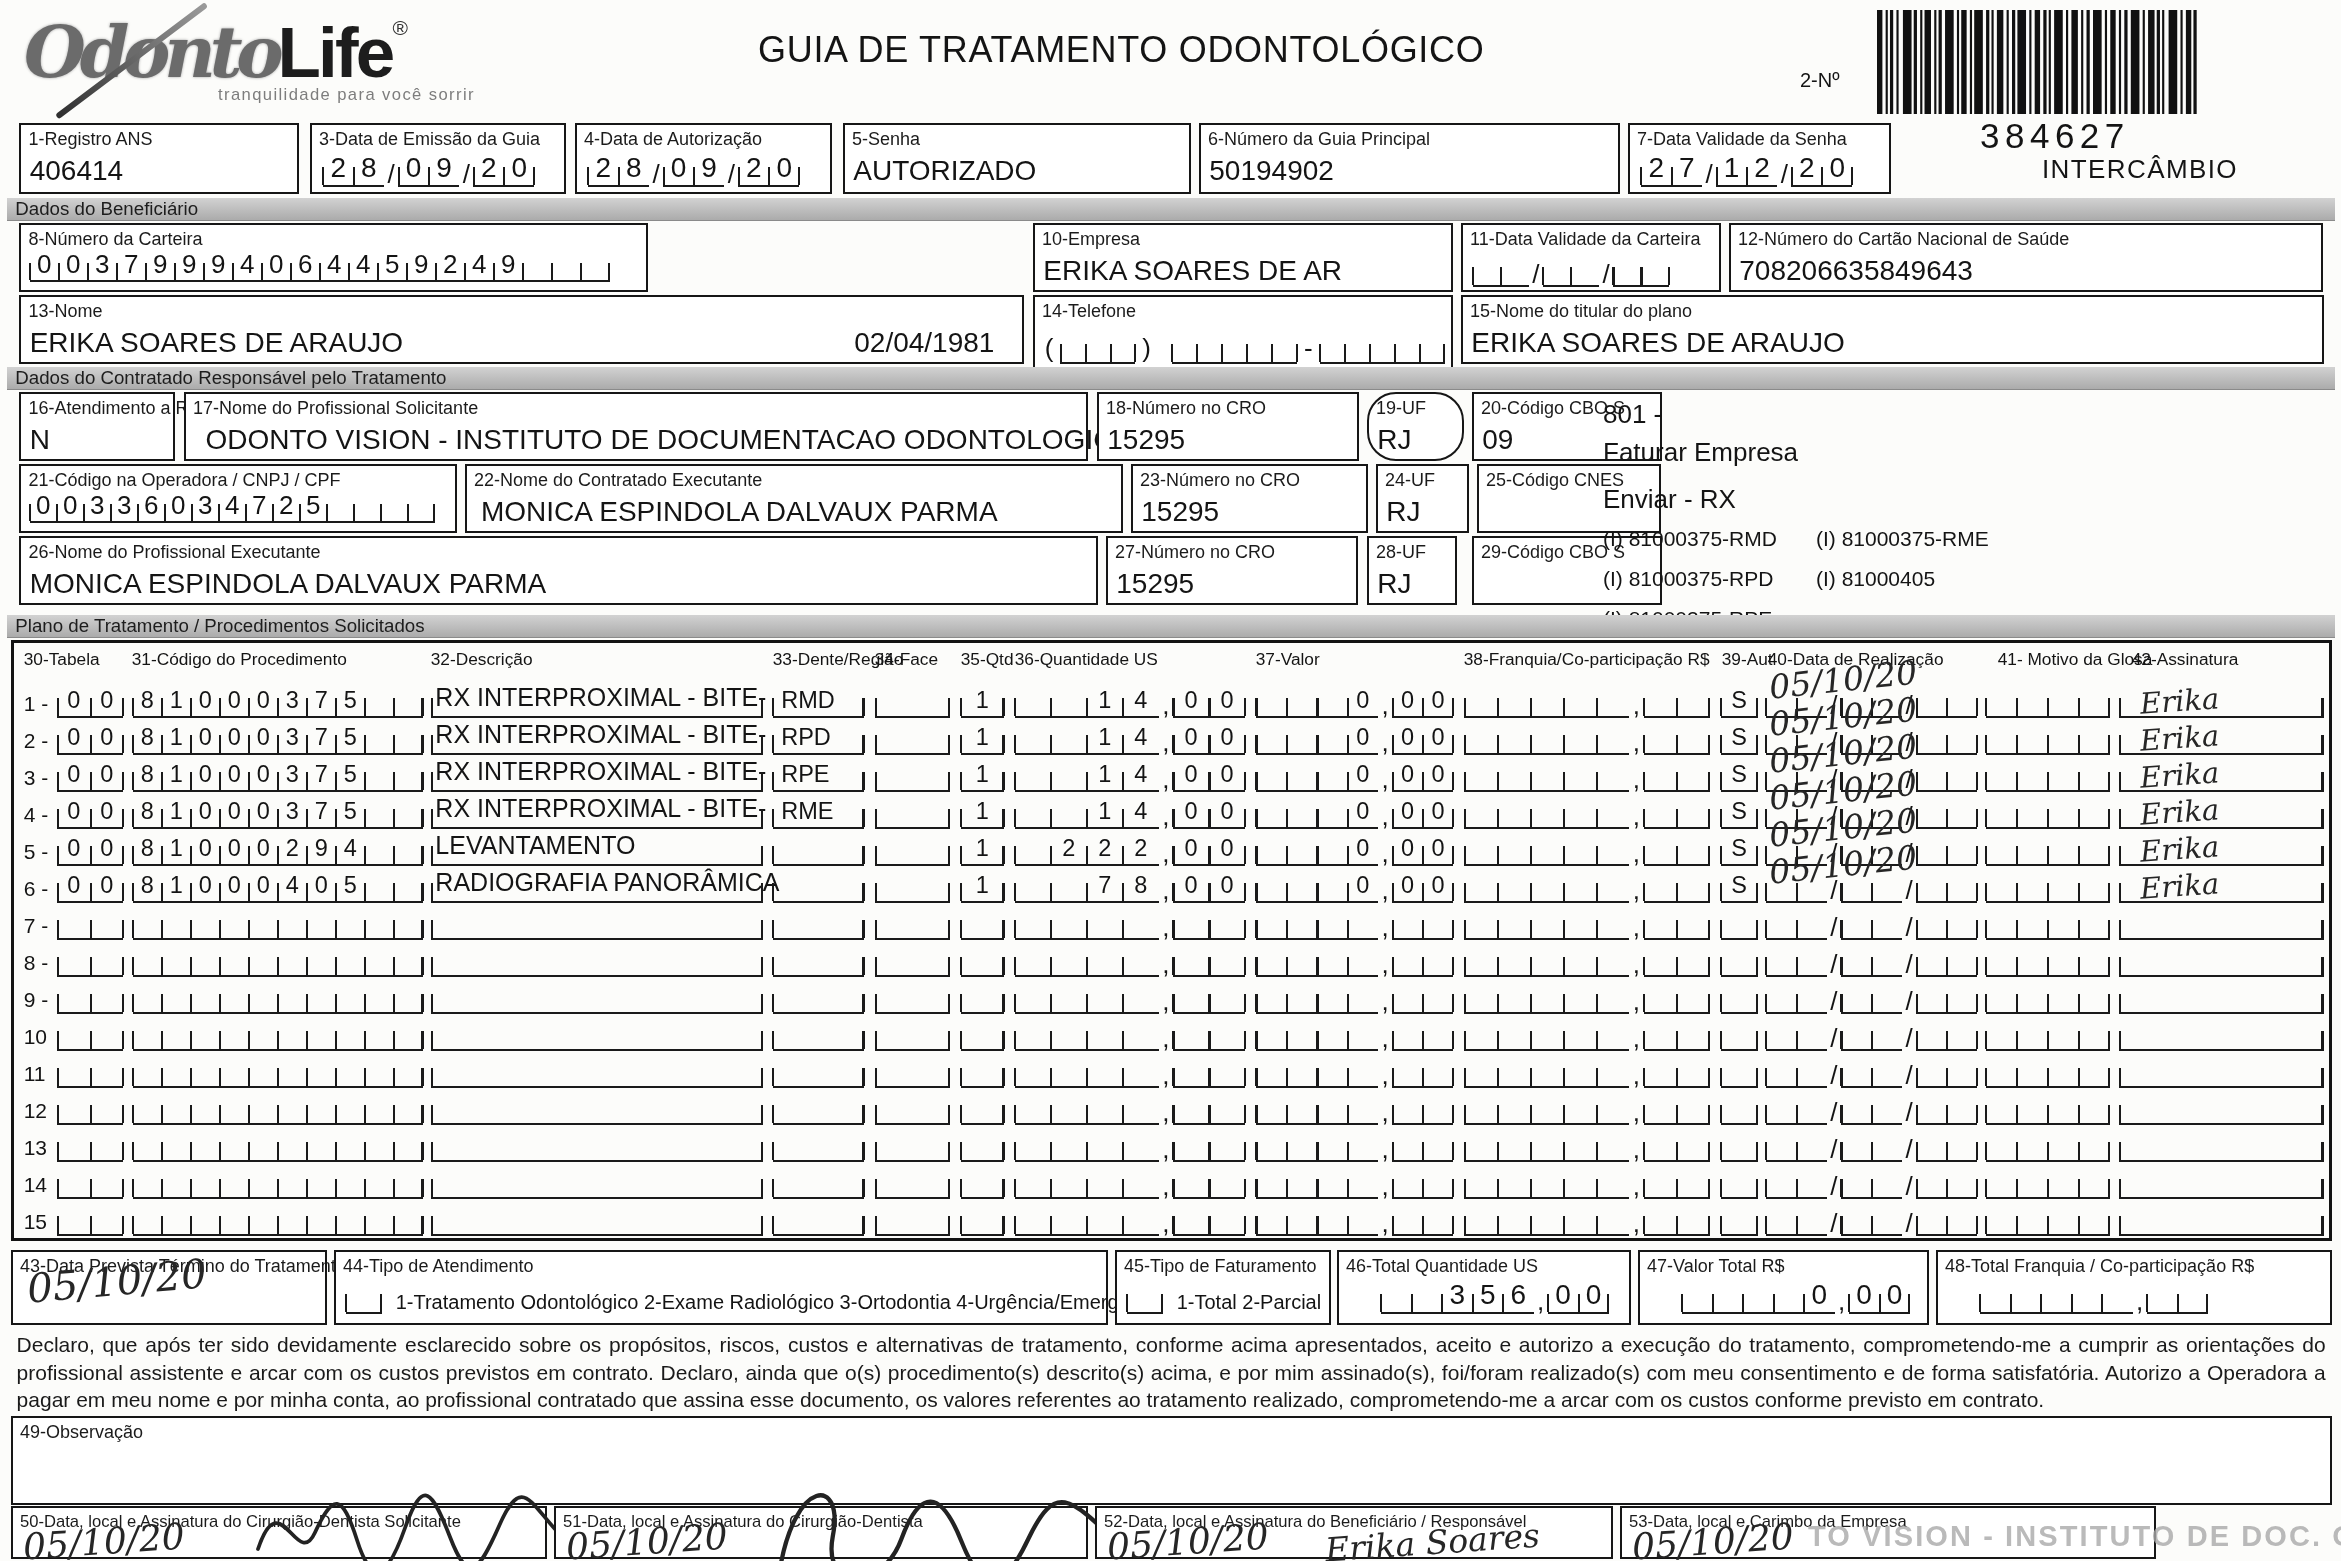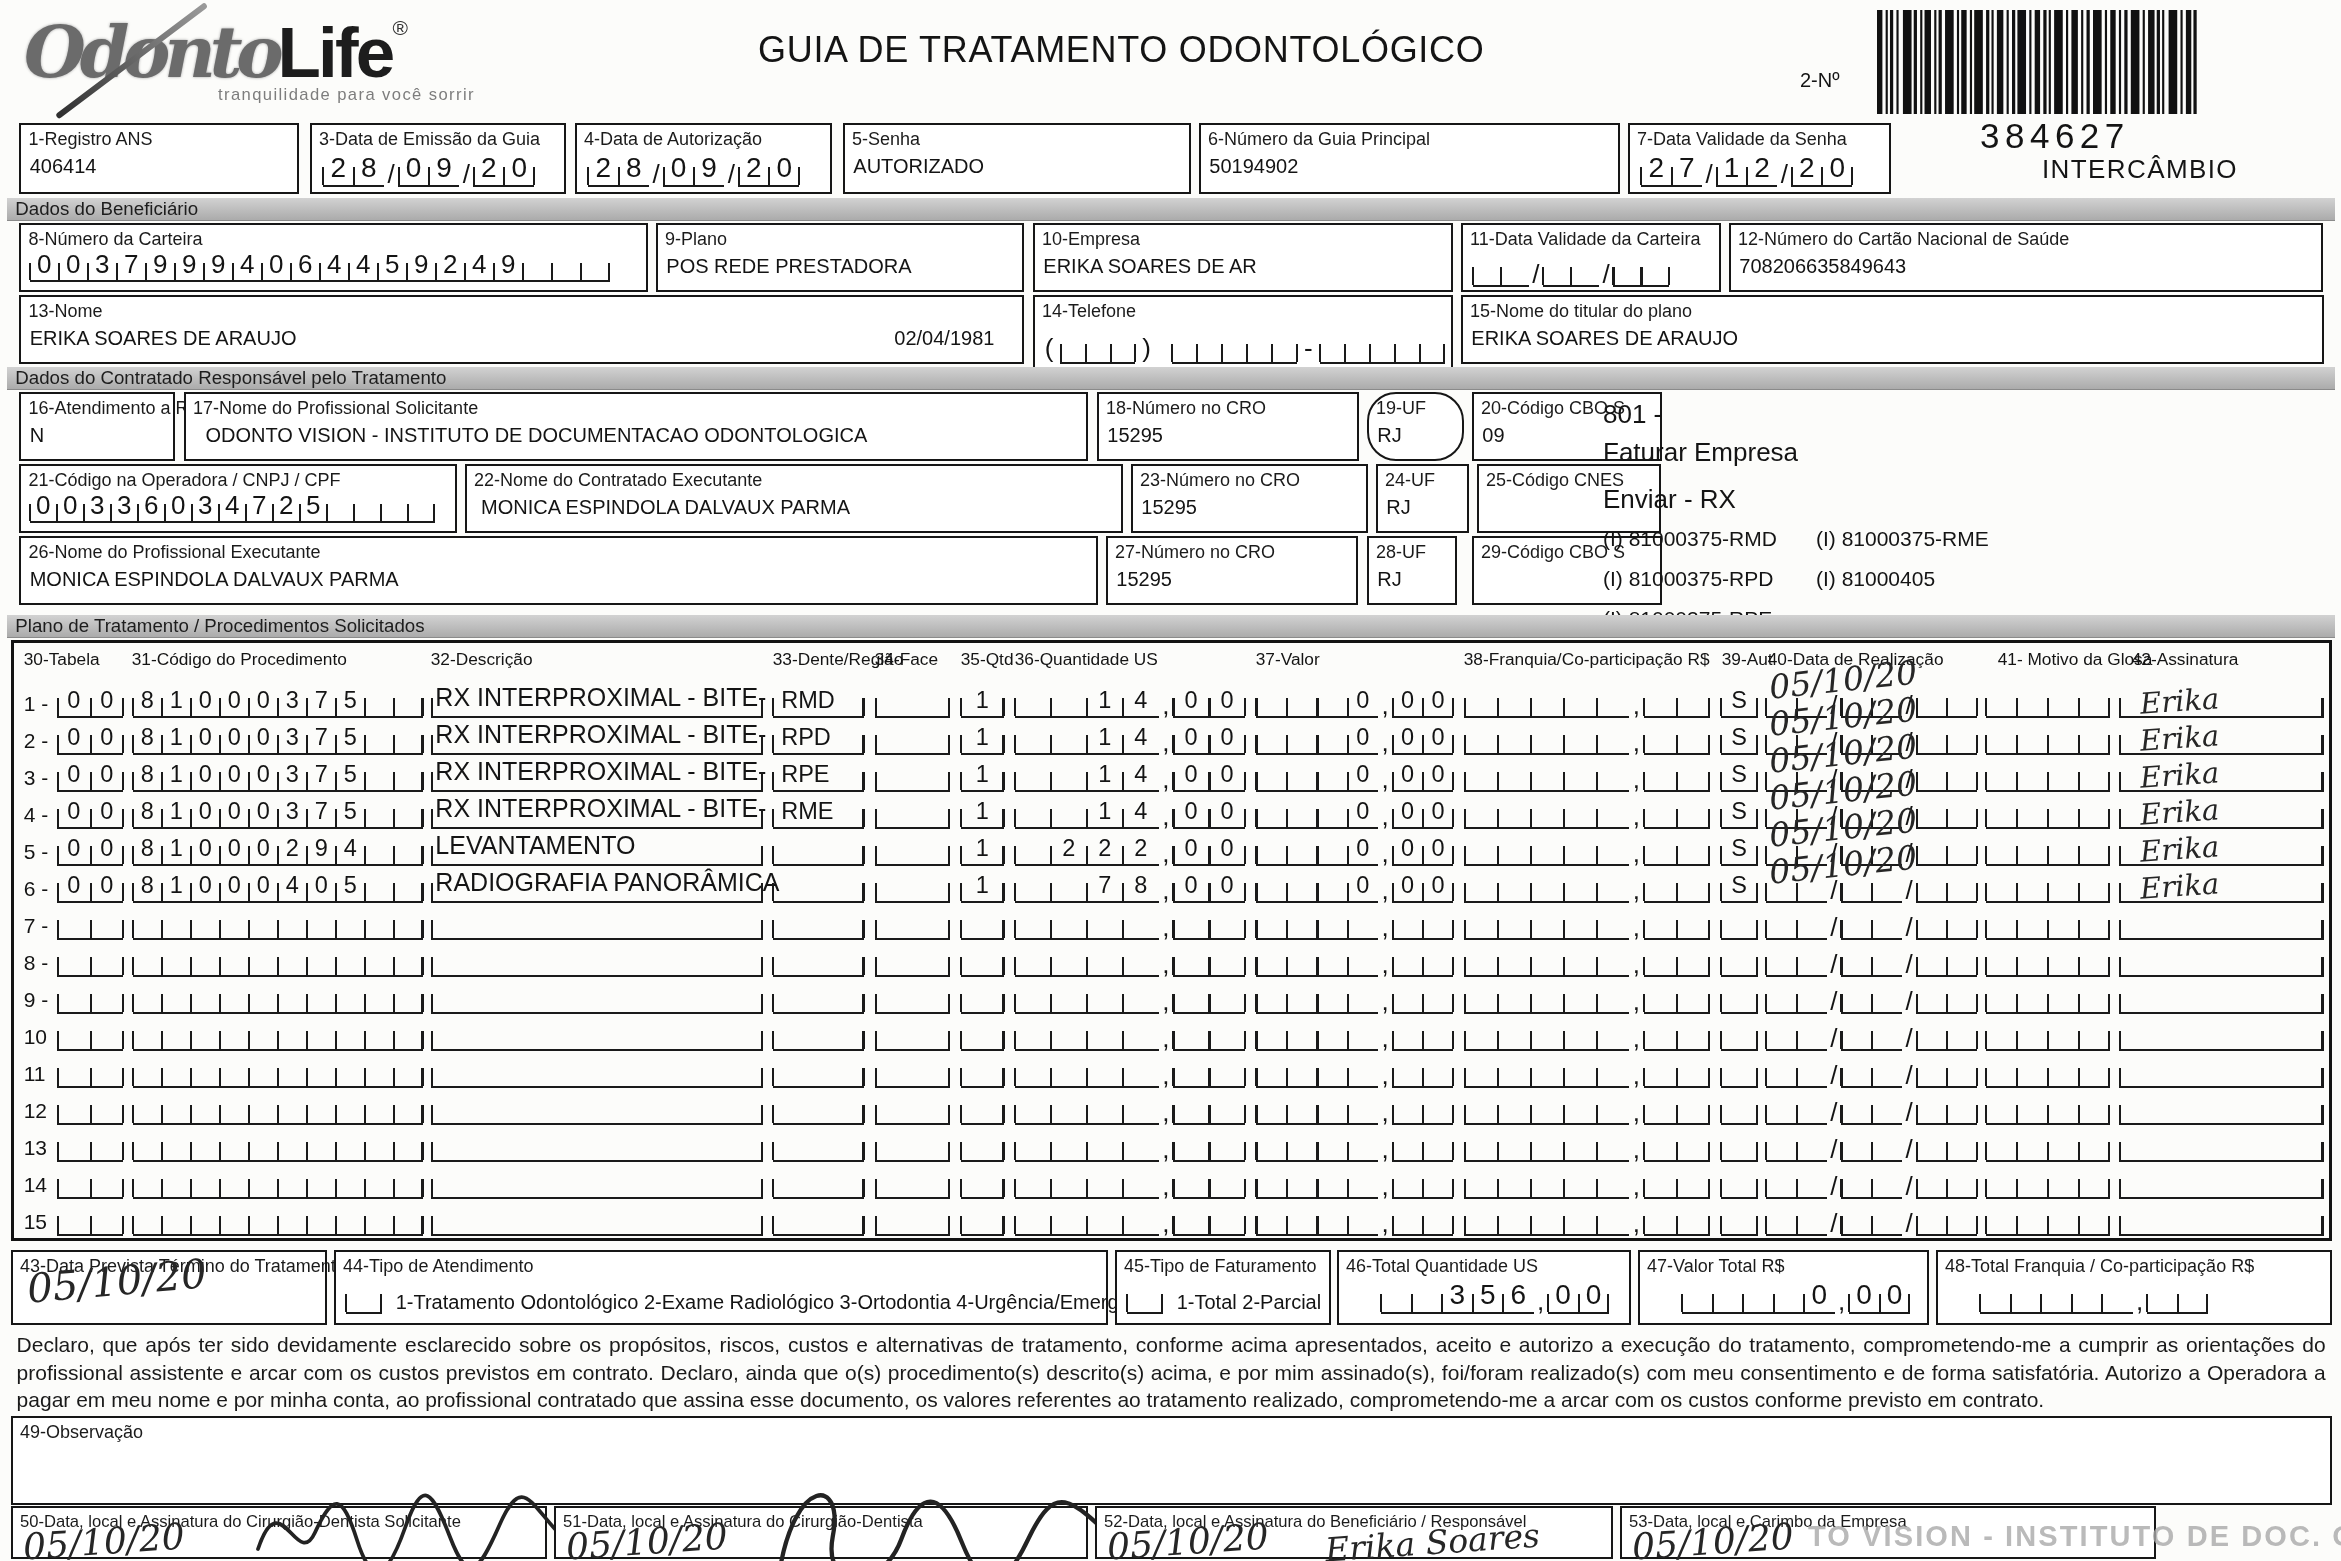--- a/index.html
+++ b/index.html
@@ -1,21 +1,21 @@
 <!DOCTYPE html>
 <html style="font-size:11px"><head>
 <meta charset="utf-8">
 <style>
   html,body{margin:0;padding:0;background:#9a9a9a;}
   .page{position:relative;width:2342px;height:1562px;background:#fcfcfa;overflow:hidden;
         font-family:"Liberation Sans",sans-serif;color:#141414;}
   
   .fbox{position:absolute;border:2.8px solid #161616;box-sizing:border-box;background:#fff;}
   .flbl{font-size:18px;padding:3.5px 7px 0;white-space:nowrap;color:#1b1b1b;}
-  .fval{font-size:20px;padding:5.5px 8.3px 0;white-space:nowrap;}
+  .fval{font-size:28px;padding:5.5px 8.3px 0;white-space:nowrap;}
   .valrow{display:flex;justify-content:space-between;align-items:baseline;padding-right:28px;}
   
   .secbar{position:absolute;left:7px;right:7px;height:22px;background:linear-gradient(180deg,#d2d2d2,#ababab);
           font-size:18.7px;color:#1d1d1d;display:flex;align-items:center;padding-left:8.3px;border-bottom:1.4px solid #8a8a8a;}
   
   .comb{display:flex;align-items:flex-end;--sw:29px;--chs:28px;}
   .slot{position:relative;flex:none;width:var(--sw);height:21px;border-bottom:2.8px solid #1a1a1a;}
   .slot::before{content:"";position:absolute;left:-0.7px;bottom:0;width:2.1px;height:17.3px;background:#1a1a1a;}
   .slot:last-child::after{content:"";position:absolute;right:-0.7px;bottom:0;width:2.1px;height:17.3px;background:#1a1a1a;}
   .ch{position:absolute;left:0;right:0;bottom:2.8px;text-align:center;font-size:var(--chs);line-height:1;white-space:nowrap;}
@@ -301,24 +301,20 @@
           <span class="ch"></span>
         </span>
         <span class="slot">
           <span class="ch"></span>
         </span>
         <span class="slot">
           <span class="ch"></span>
         </span>
       </div>
   </div>
-  <div class="fbox" style="left:656px;top:223px;width:368px;height:69px;">
-    <div class="flbl">9-Plano</div>
-    <div class="fval">POS REDE PRESTADORA</div>
-  </div>
   <div class="fbox" style="left:1033px;top:223px;width:420px;height:69px;">
     <div class="flbl">10-Empresa</div>
     <div class="fval">ERIKA SOARES DE AR</div>
   </div>
   <div class="fbox" style="left:1461px;top:223px;width:260px;height:69px;">
     <div class="flbl">11-Data Validade da Carteira</div>
     <div class="comb" style="margin:11px 0 0 9.7px;--sw:28px;">
         <span class="slot">
           <span class="ch"></span>
         </span>

